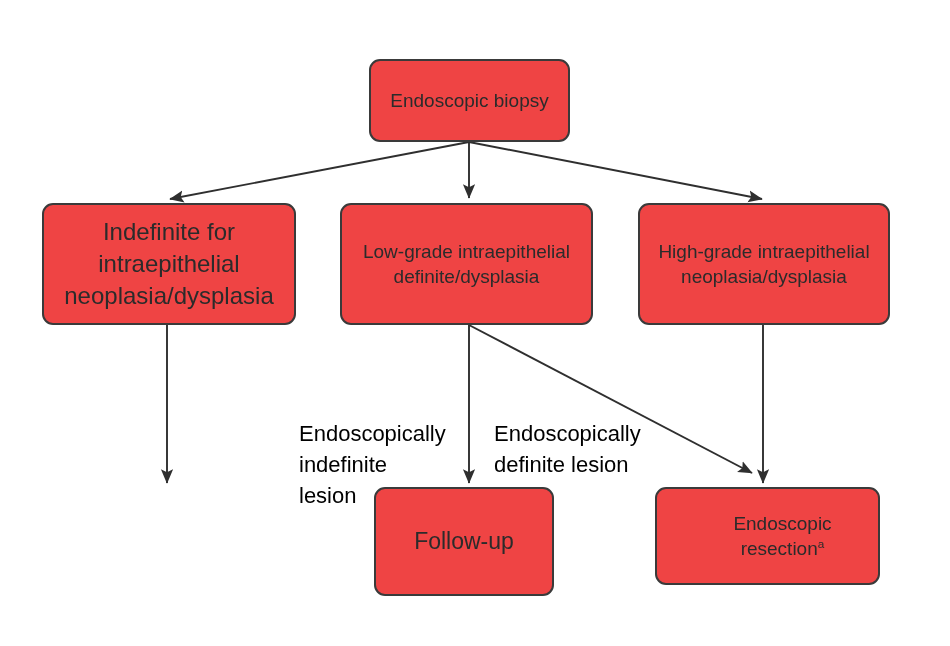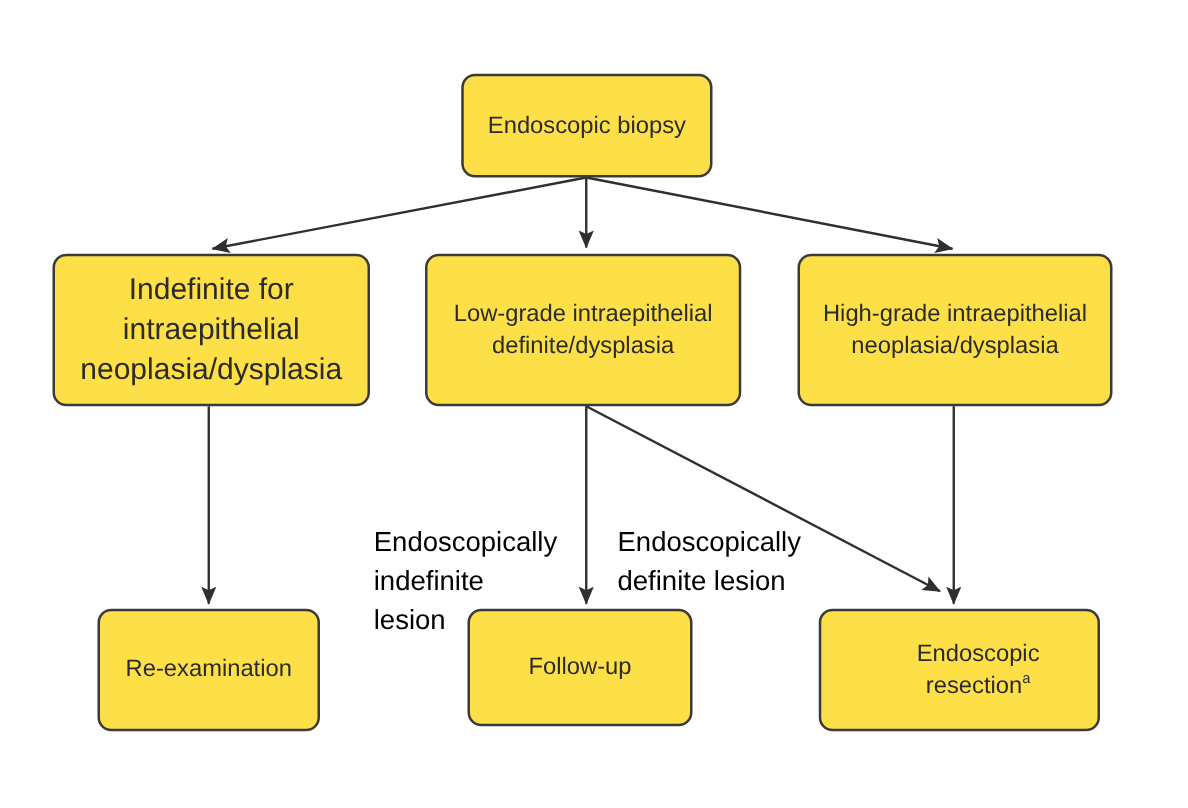--- a/index.html
+++ b/index.html
@@ -25,39 +25,39 @@
     top: 0;
     width: 950px;
     height: 646px;
     pointer-events: none;
   }
   .node {
     position: absolute;
     box-sizing: border-box;
     border: 2px solid #3a3a3a;
     border-radius: 11px;
-    background: #fde047;
+    background: #ef4444;
     display: flex;
     align-items: center;
     justify-content: center;
     text-align: center;
     line-height: 1.32;
     color: #2b2b2b;
     padding: 4px 10px;
   }
   .node-label {
     display: block;
     white-space: pre-line;
   }
   .n-root      { left: 369px; top: 59px;  width: 201px; height: 83px;  font-size: 19px; }
   .n-indef     { left: 42px;  top: 203px; width: 254px; height: 122px; font-size: 24px; }
   .n-low       { left: 340px; top: 203px; width: 253px; height: 122px; font-size: 19px; }
   .n-high      { left: 638px; top: 203px; width: 252px; height: 122px; font-size: 19px; }
   .n-reexam    { left: 78px;  top: 487px; width: 178px; height: 98px;  font-size: 19px; }
-  .n-followup  { left: 374px; top: 487px; width: 180px; height: 94px;  font-size: 19px; }
+  .n-followup  { left: 374px; top: 487px; width: 180px; height: 109px;  font-size: 23px; }
   .n-resection { left: 655px; top: 487px; width: 225px; height: 98px;  font-size: 19px; padding-left: 40px; }
 
   .edge-label {
     position: absolute;
     font-size: 22px;
     line-height: 1.42;
     color: #000000;
     white-space: pre-line;
     background: transparent;
   }
@@ -109,23 +109,20 @@
   <div class="node n-low">
     <span class="node-label">Low-grade intraepithelial
 definite/dysplasia</span>
   </div>
 
   <div class="node n-high">
     <span class="node-label">High-grade intraepithelial
 neoplasia/dysplasia</span>
   </div>
 
-  <div class="node n-reexam">
-    <span class="node-label">Re-examination</span>
-  </div>
 
   <div class="node n-followup">
     <span class="node-label">Follow-up</span>
   </div>
 
   <div class="node n-resection">
     <span class="node-label"><span>Endoscopic
 resection</span><span class="sup">a</span></span>
   </div>
 

